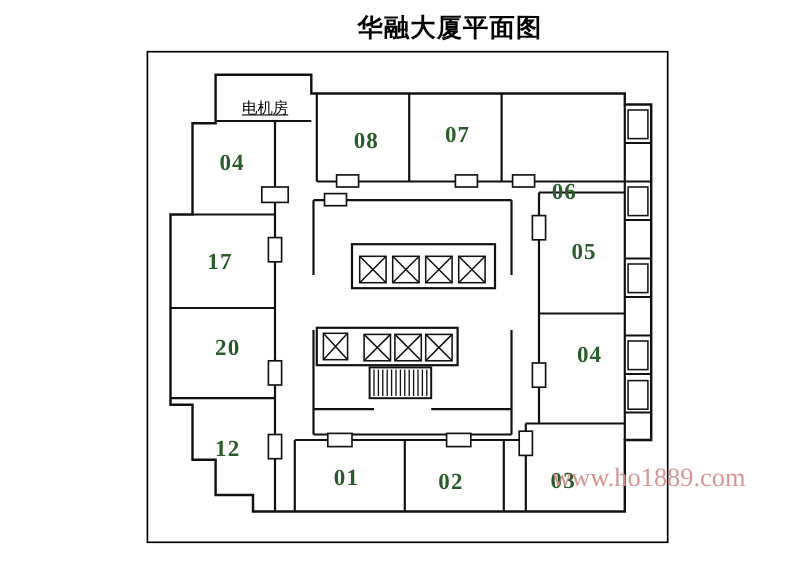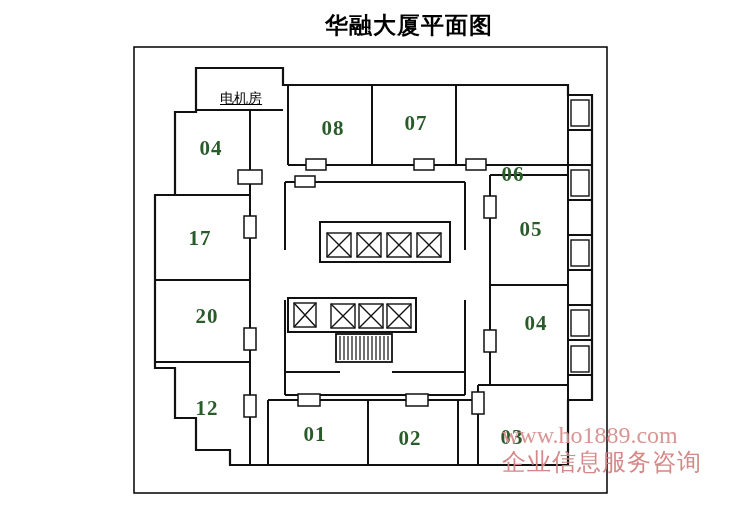--- a/index.html
+++ b/index.html
@@ -211,16 +211,15 @@
   <div class="room-label" style="left:536px; top:323px;text-align:center;">04</div>
   <div class="room-label" style="left:207px; top:408px;">12</div>
   <div class="room-label" style="left:315px; top:434px;">01</div>
   <div class="room-label" style="left:410px; top:438px;">02</div>
   <div class="room-label" style="left:512px; top:437px;">03</div>
 
   <div class="motor-room-label" style="left:241px; top:99px;">电机房</div>
 
   <div class="watermark">
     <div class="wm-url">www.ho1889.com</div>
-    <div class="wm-text">企业信息服务咨询</div>
   </div>
 
 </div>
 
 </body></html>

